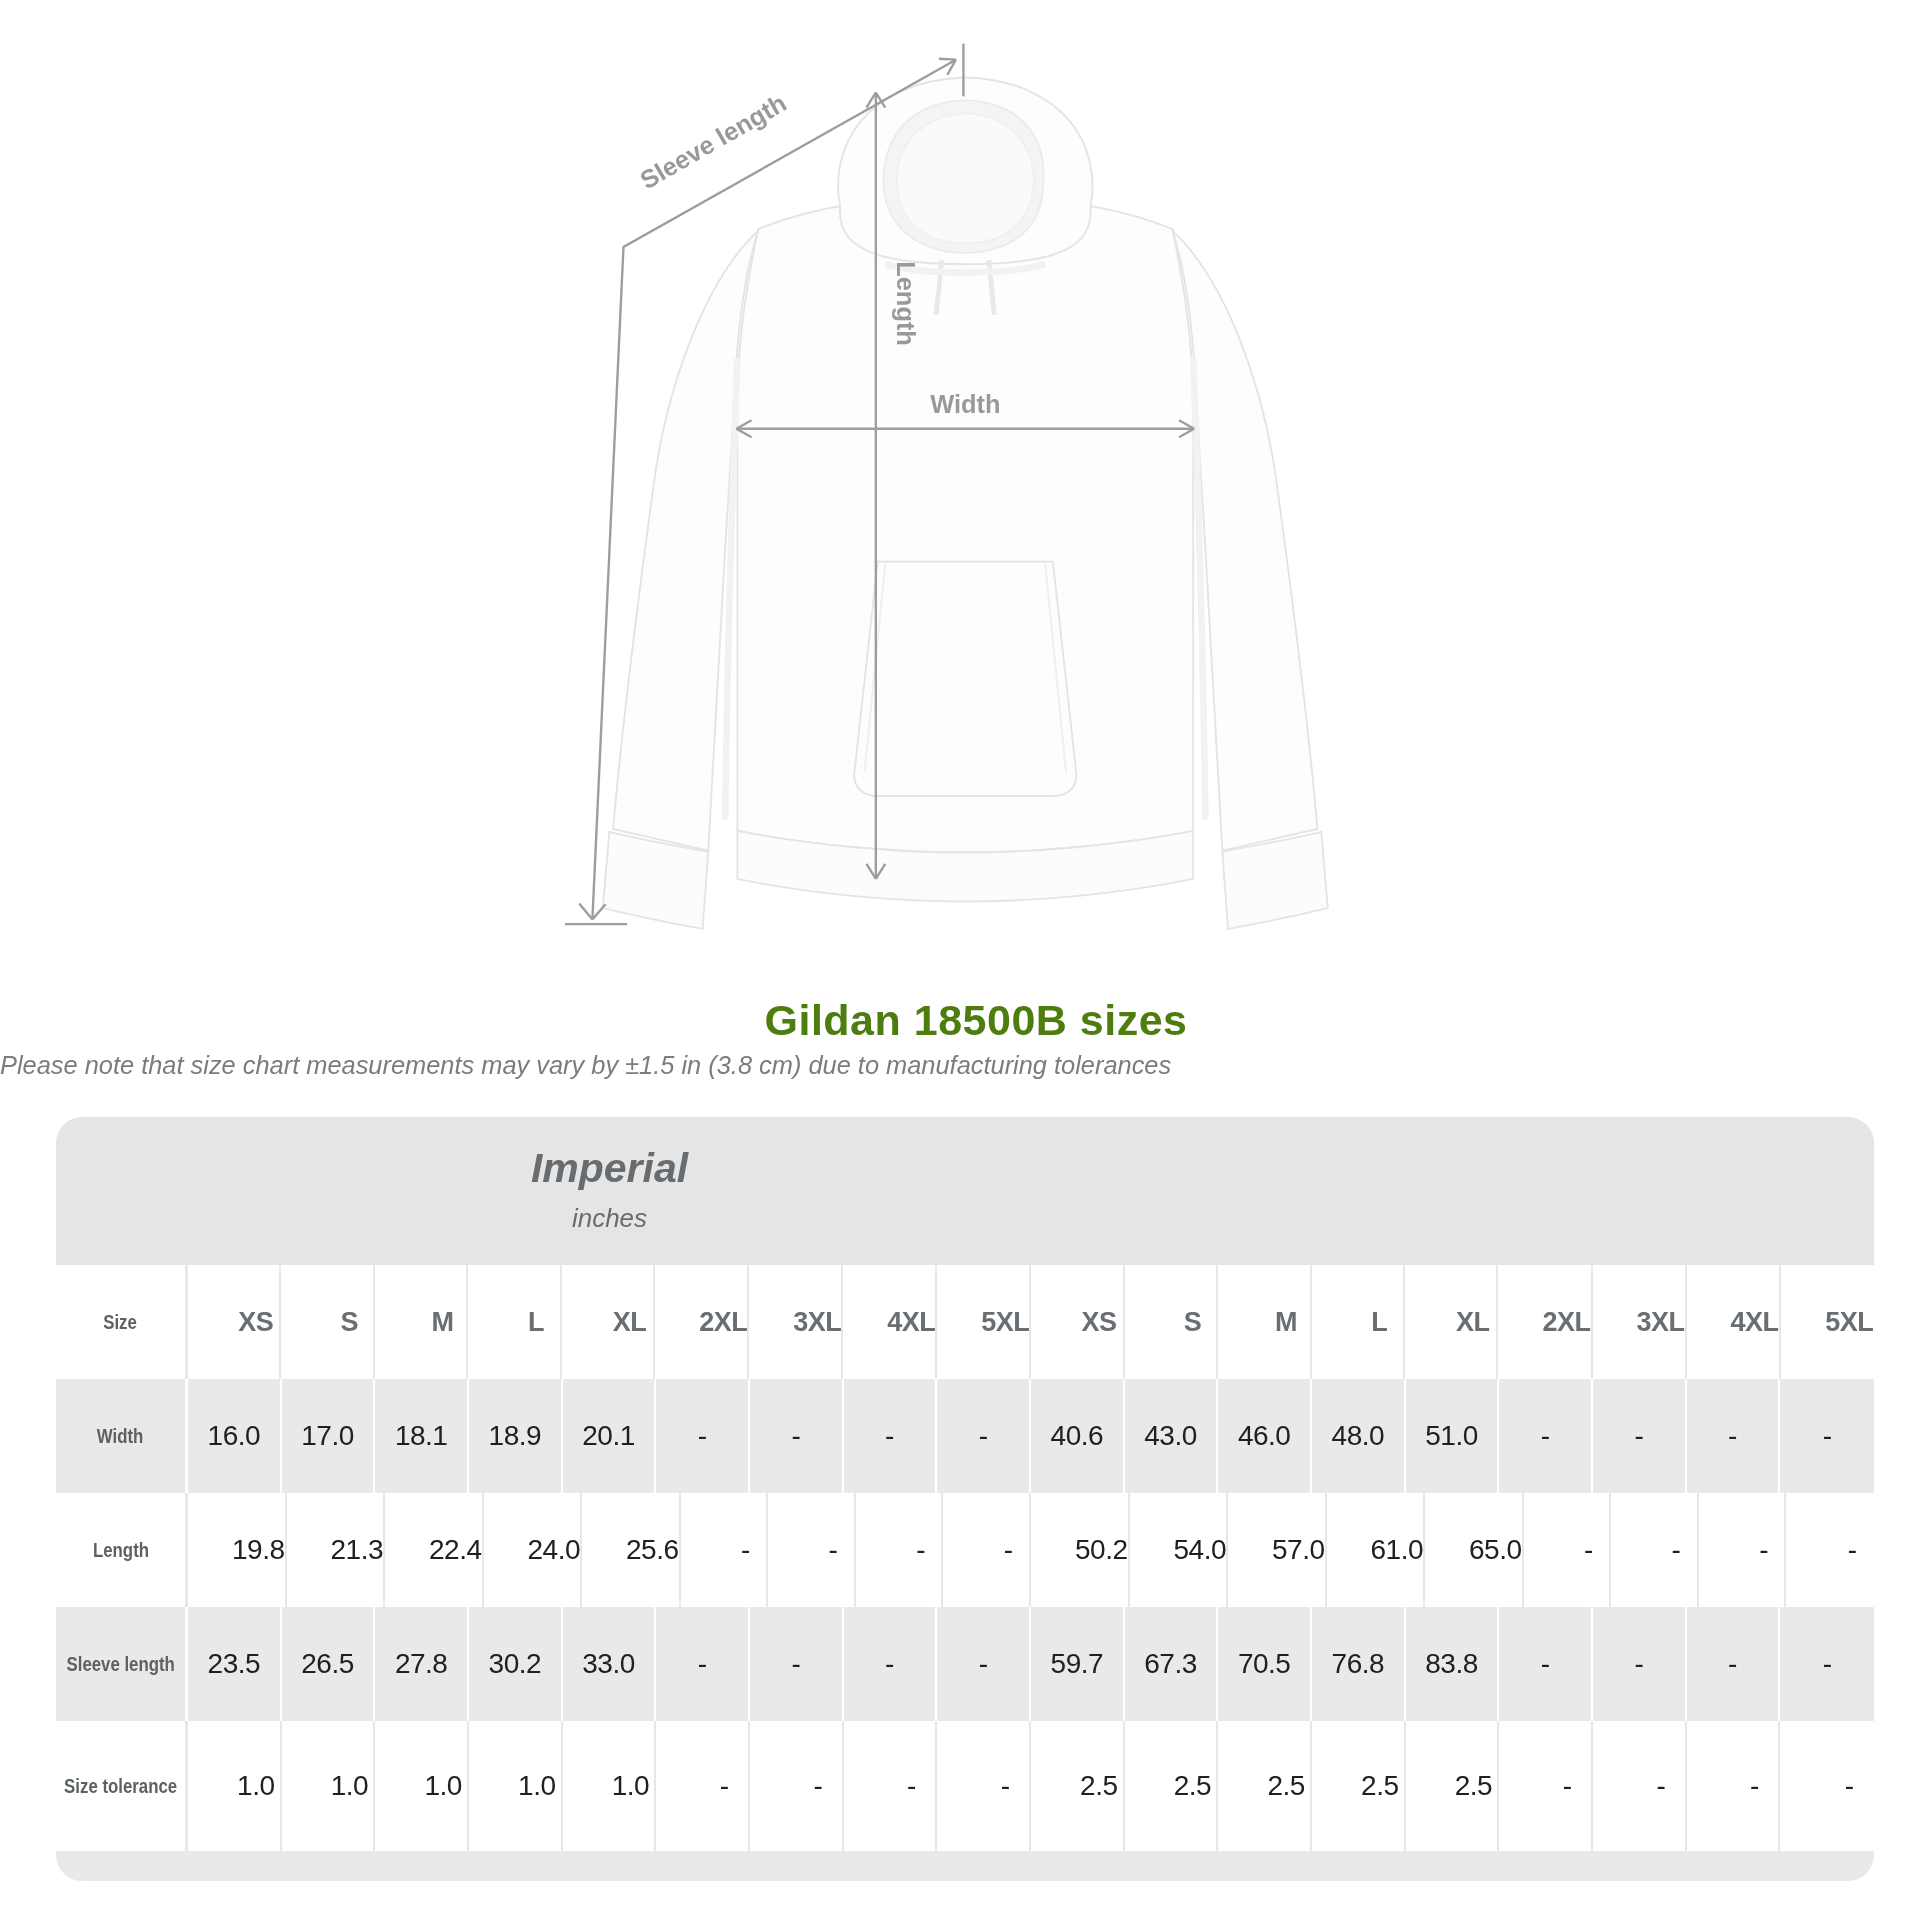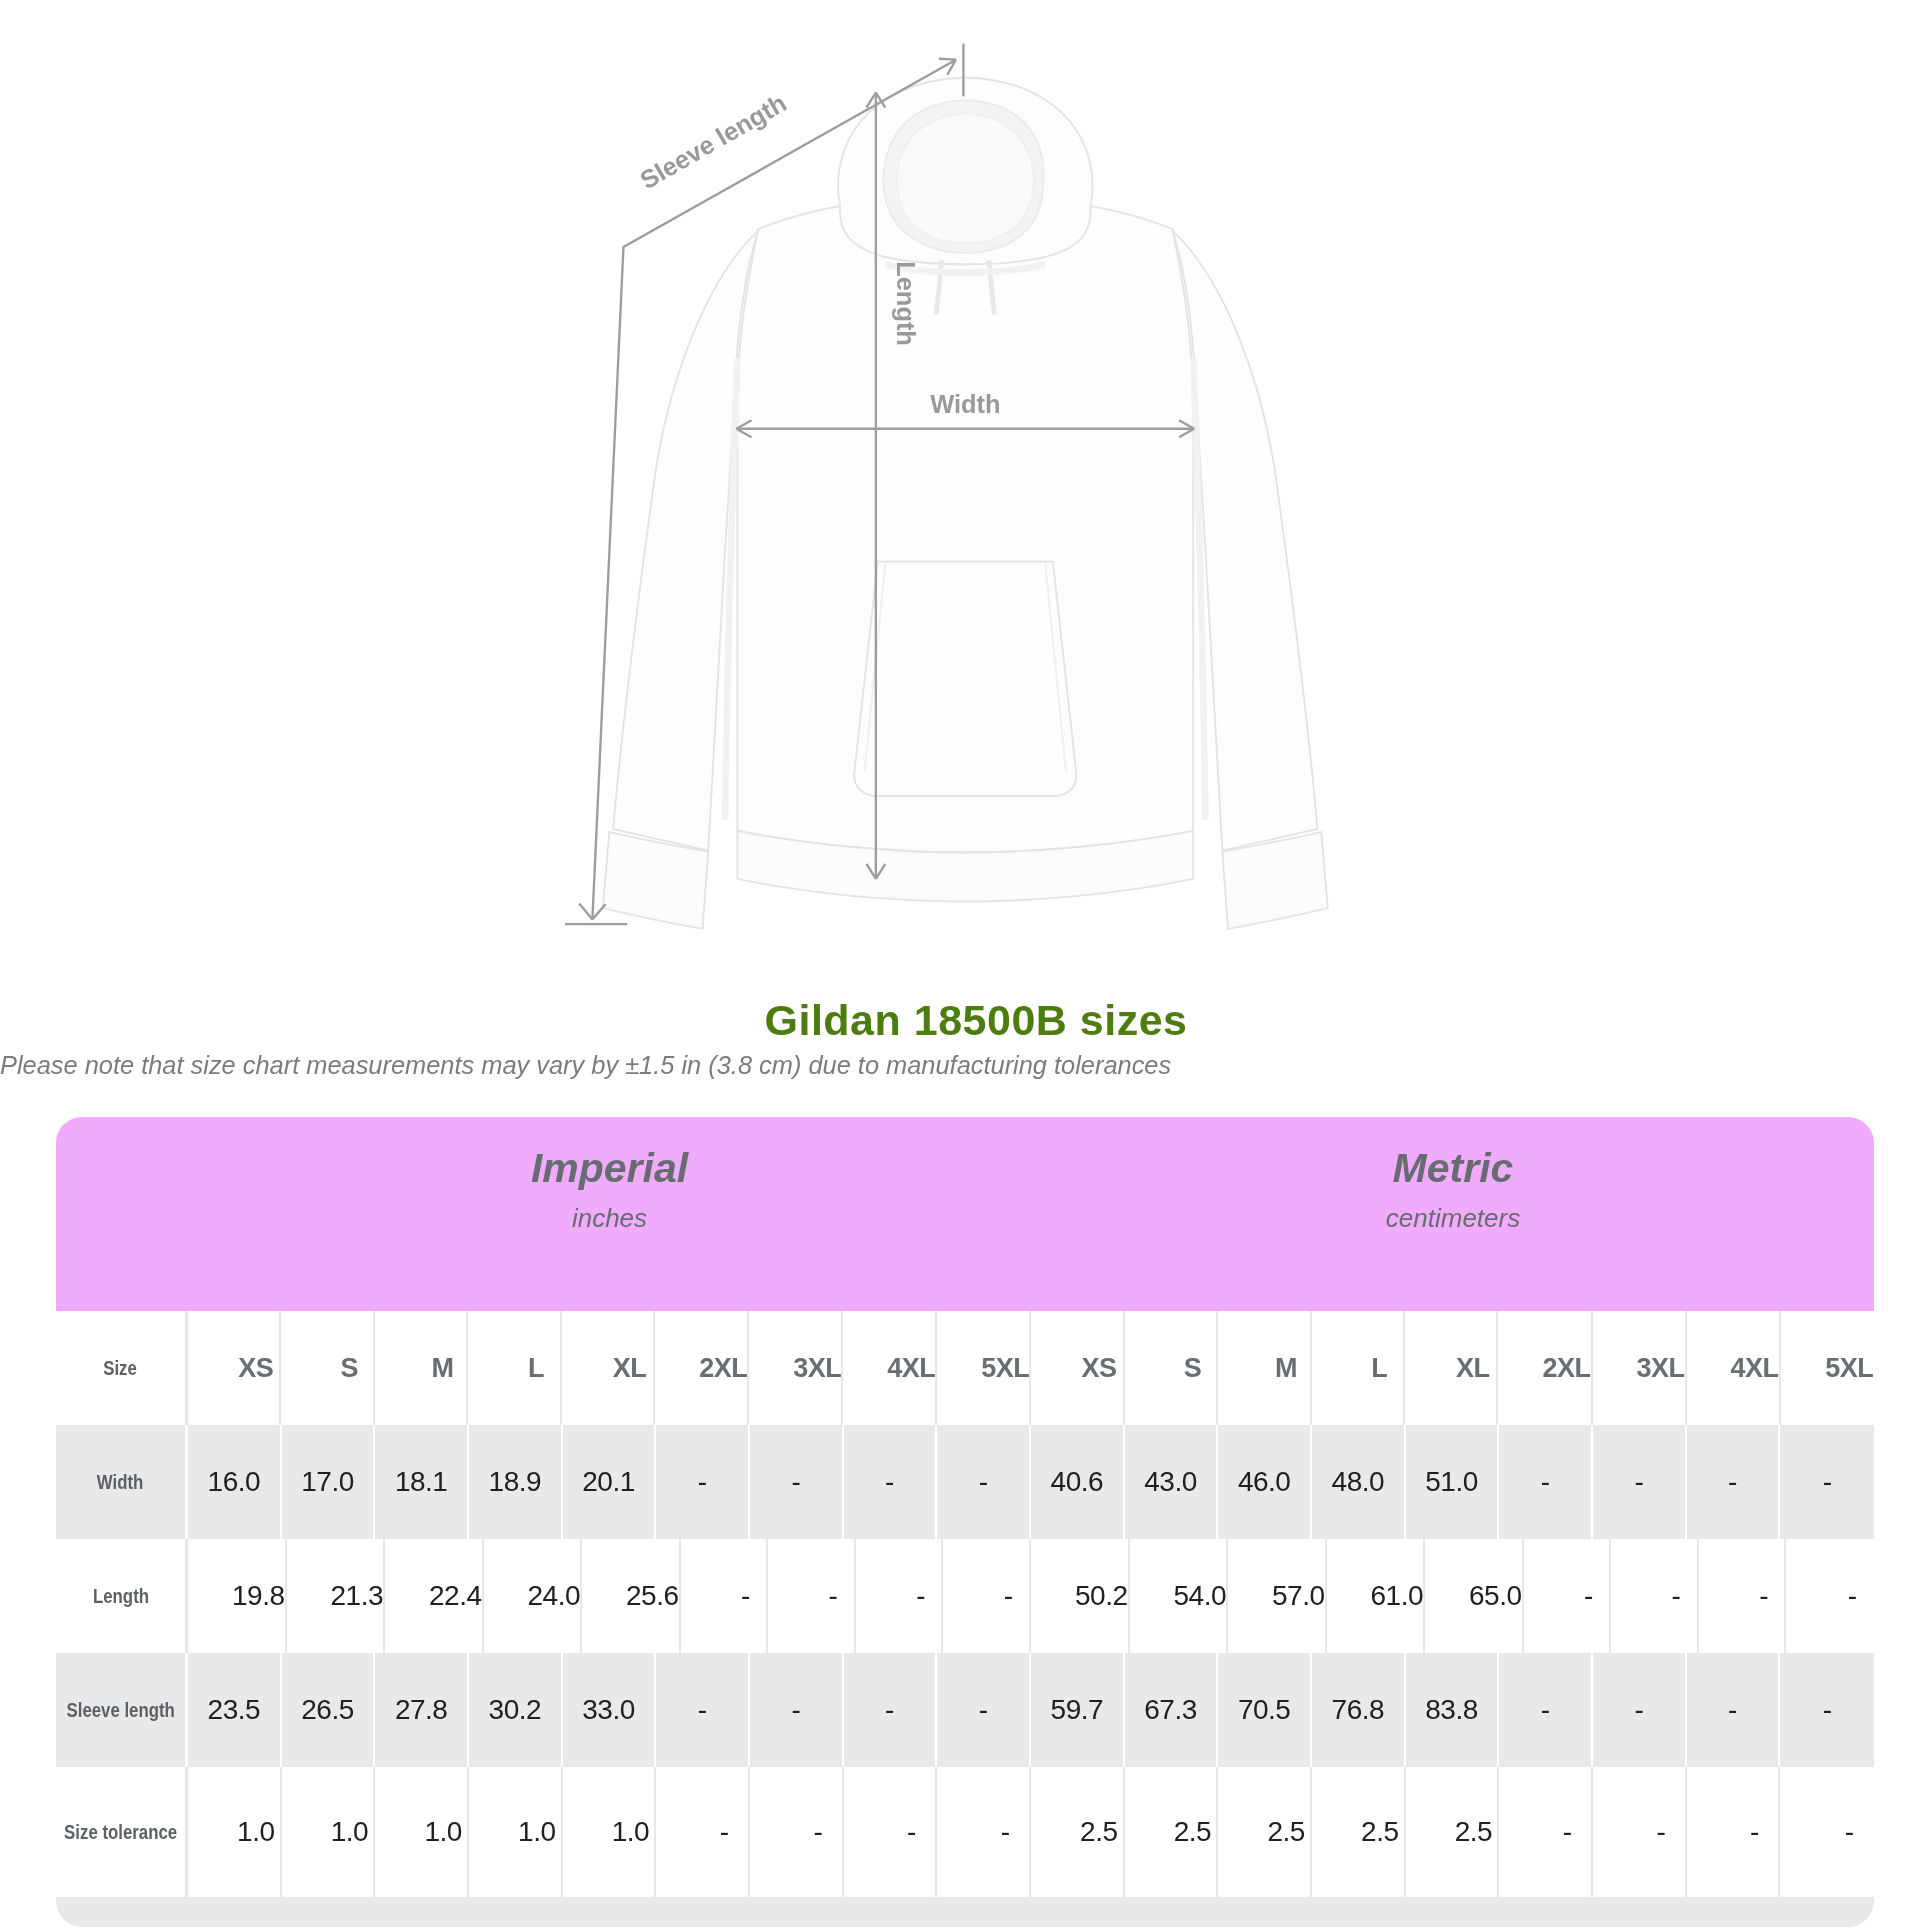--- a/index.html
+++ b/index.html
@@ -10,21 +10,21 @@
   .diagram{position:absolute;left:565px;top:38px;width:810px;height:904px;}
 
   
   .page-title{position:absolute;left:0;top:996px;width:1928px;text-align:center;
       font-size:43px;font-weight:bold;color:#4d7c0f;letter-spacing:0.5px;margin-left:12px;}
   .page-note{position:absolute;left:0;top:1051px;width:1928px;text-align:left;
       font-style:italic;font-size:25.4px;color:#7c7c7c;}
 
   
   .size-table{position:absolute;left:56px;top:1117px;width:1818px;}
-  .thead{height:194px;background:#f0abfc;border-radius:26px 26px 0 0;position:relative;}
+  .thead{height:148px;background:#e5e5e5;border-radius:26px 26px 0 0;position:relative;}
   .unit-group{position:absolute;top:0;height:150px;text-align:center;}
   .unit-group.imp{left:132px;width:843px;}
   .unit-group.met{left:975px;width:844px;}
   .unit-name{margin-top:28px;font-size:41px;font-weight:bold;font-style:italic;color:#676c70;}
   .unit-sub{margin-top:11.3px;font-size:26px;font-style:italic;color:#676c70;}
 
   .trow{display:grid;grid-template-columns:132px repeat(18,1fr);height:114px;}
   .trow.short{height:130px;}
   .trow.r-white{background:#ffffff;gap:44px;--sep:#e7e7e7;}
   .trow.r-gray{background:#e9e9e9;--sep:#ffffff;}
@@ -114,24 +114,20 @@
 
 <div class="page-title">Gildan 18500B sizes</div>
 <div class="page-note">Please note that size chart measurements may vary by ±1.5 in (3.8 cm) due to manufacturing tolerances</div>
 
 <div class="size-table">
   <div class="thead">
     <div class="unit-group imp">
       <div class="unit-name">Imperial</div>
       <div class="unit-sub">inches</div>
     </div>
-    <div class="unit-group met">
-      <div class="unit-name">Metric</div>
-      <div class="unit-sub">centimeters</div>
-    </div>
   </div>
 
   <div>
       <div class="trow r-white">
         <div class="cell lbl">
           <span class="ctext">Size</span>
         </div>
         <div class="cell shead">
           <span class="ctext">XS</span>
         </div>

